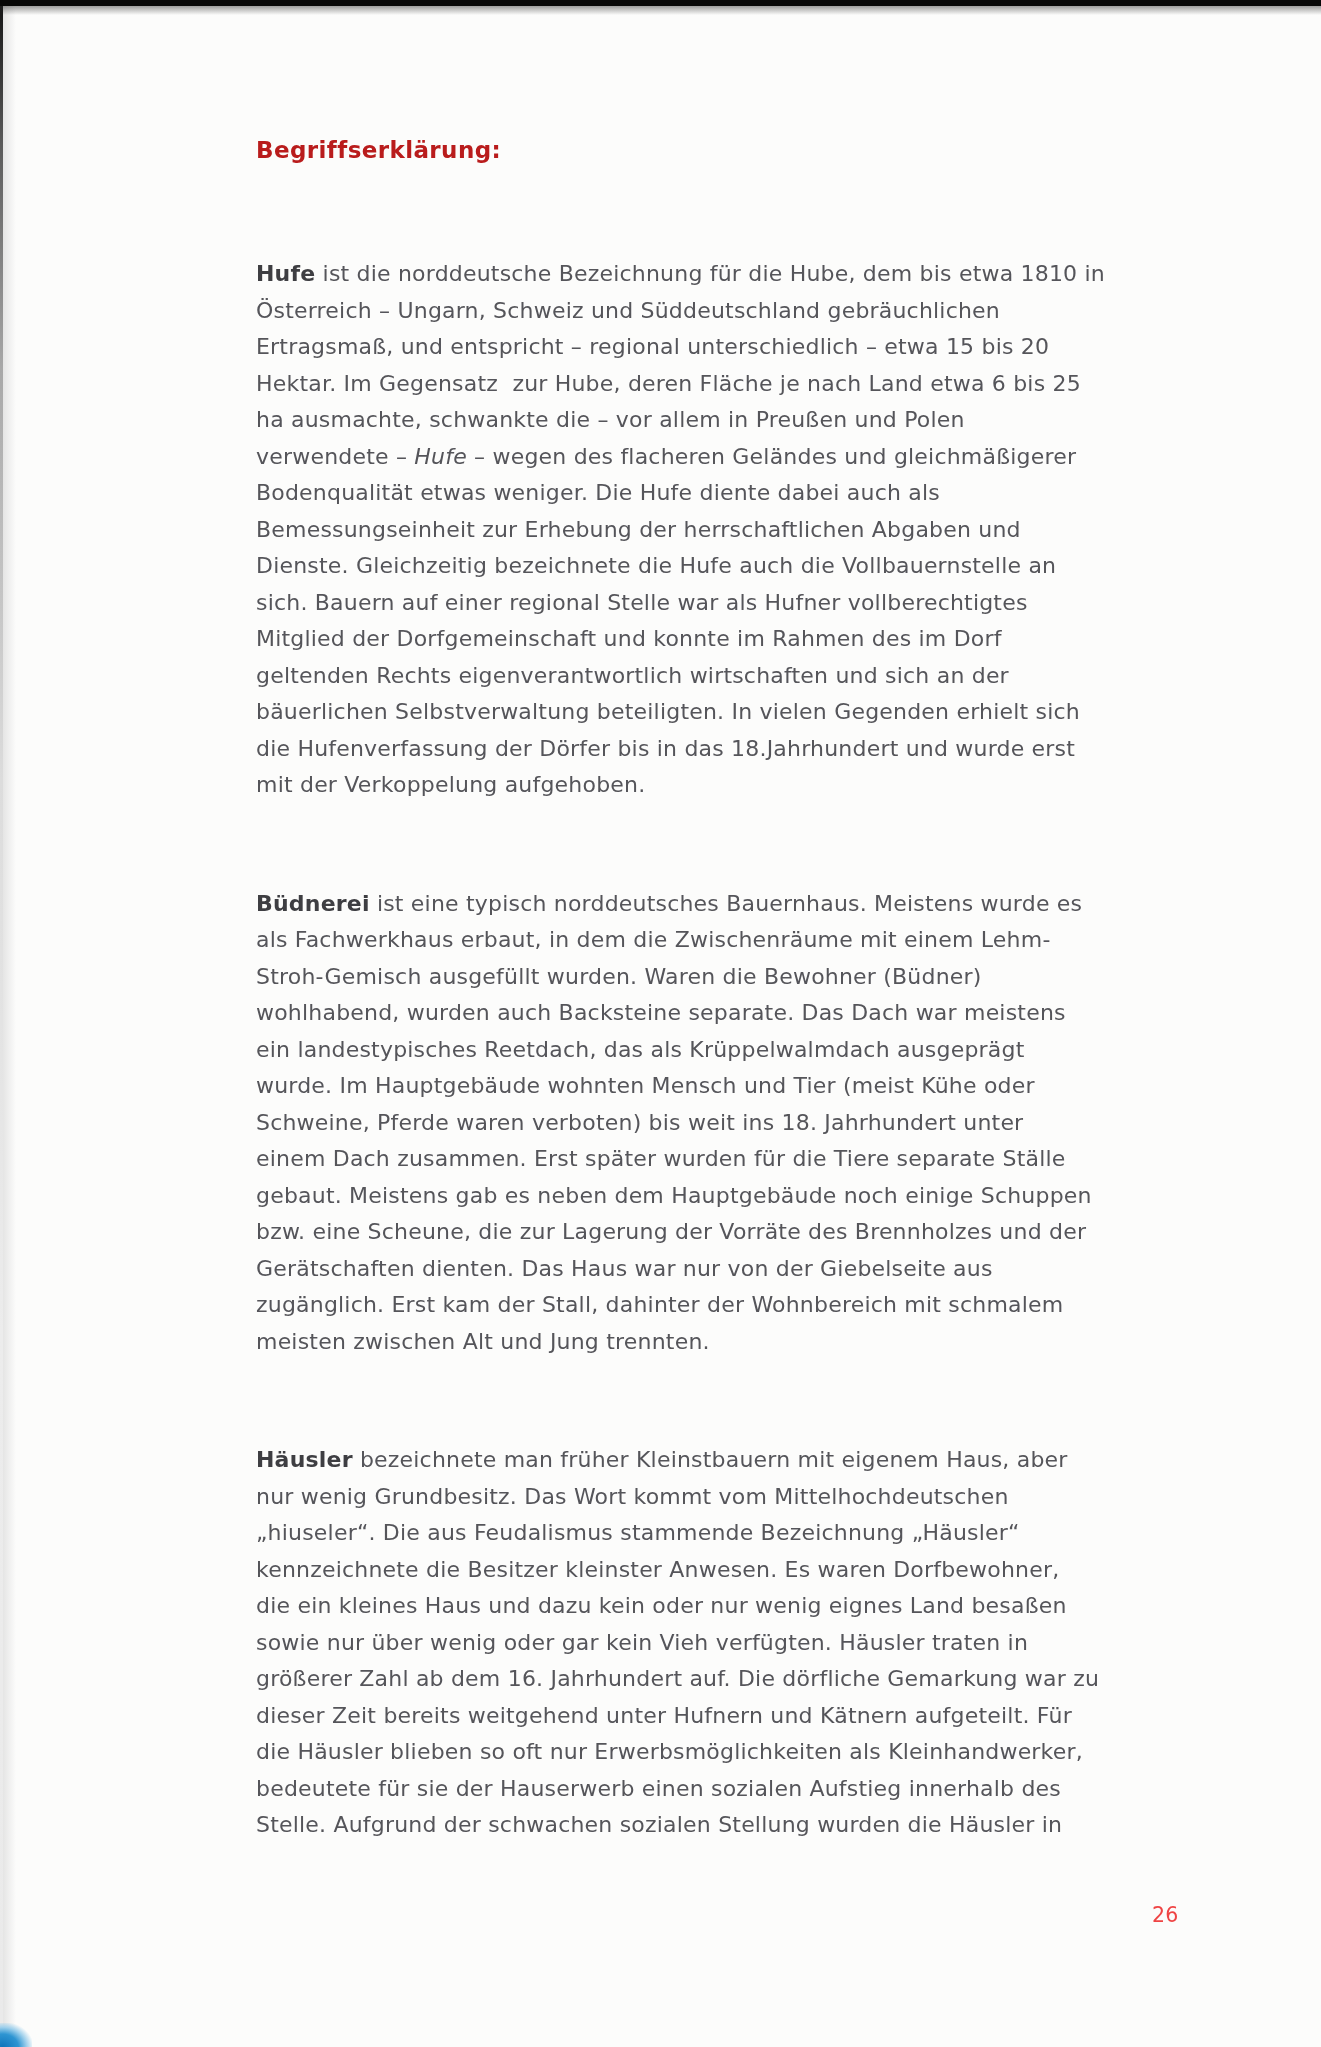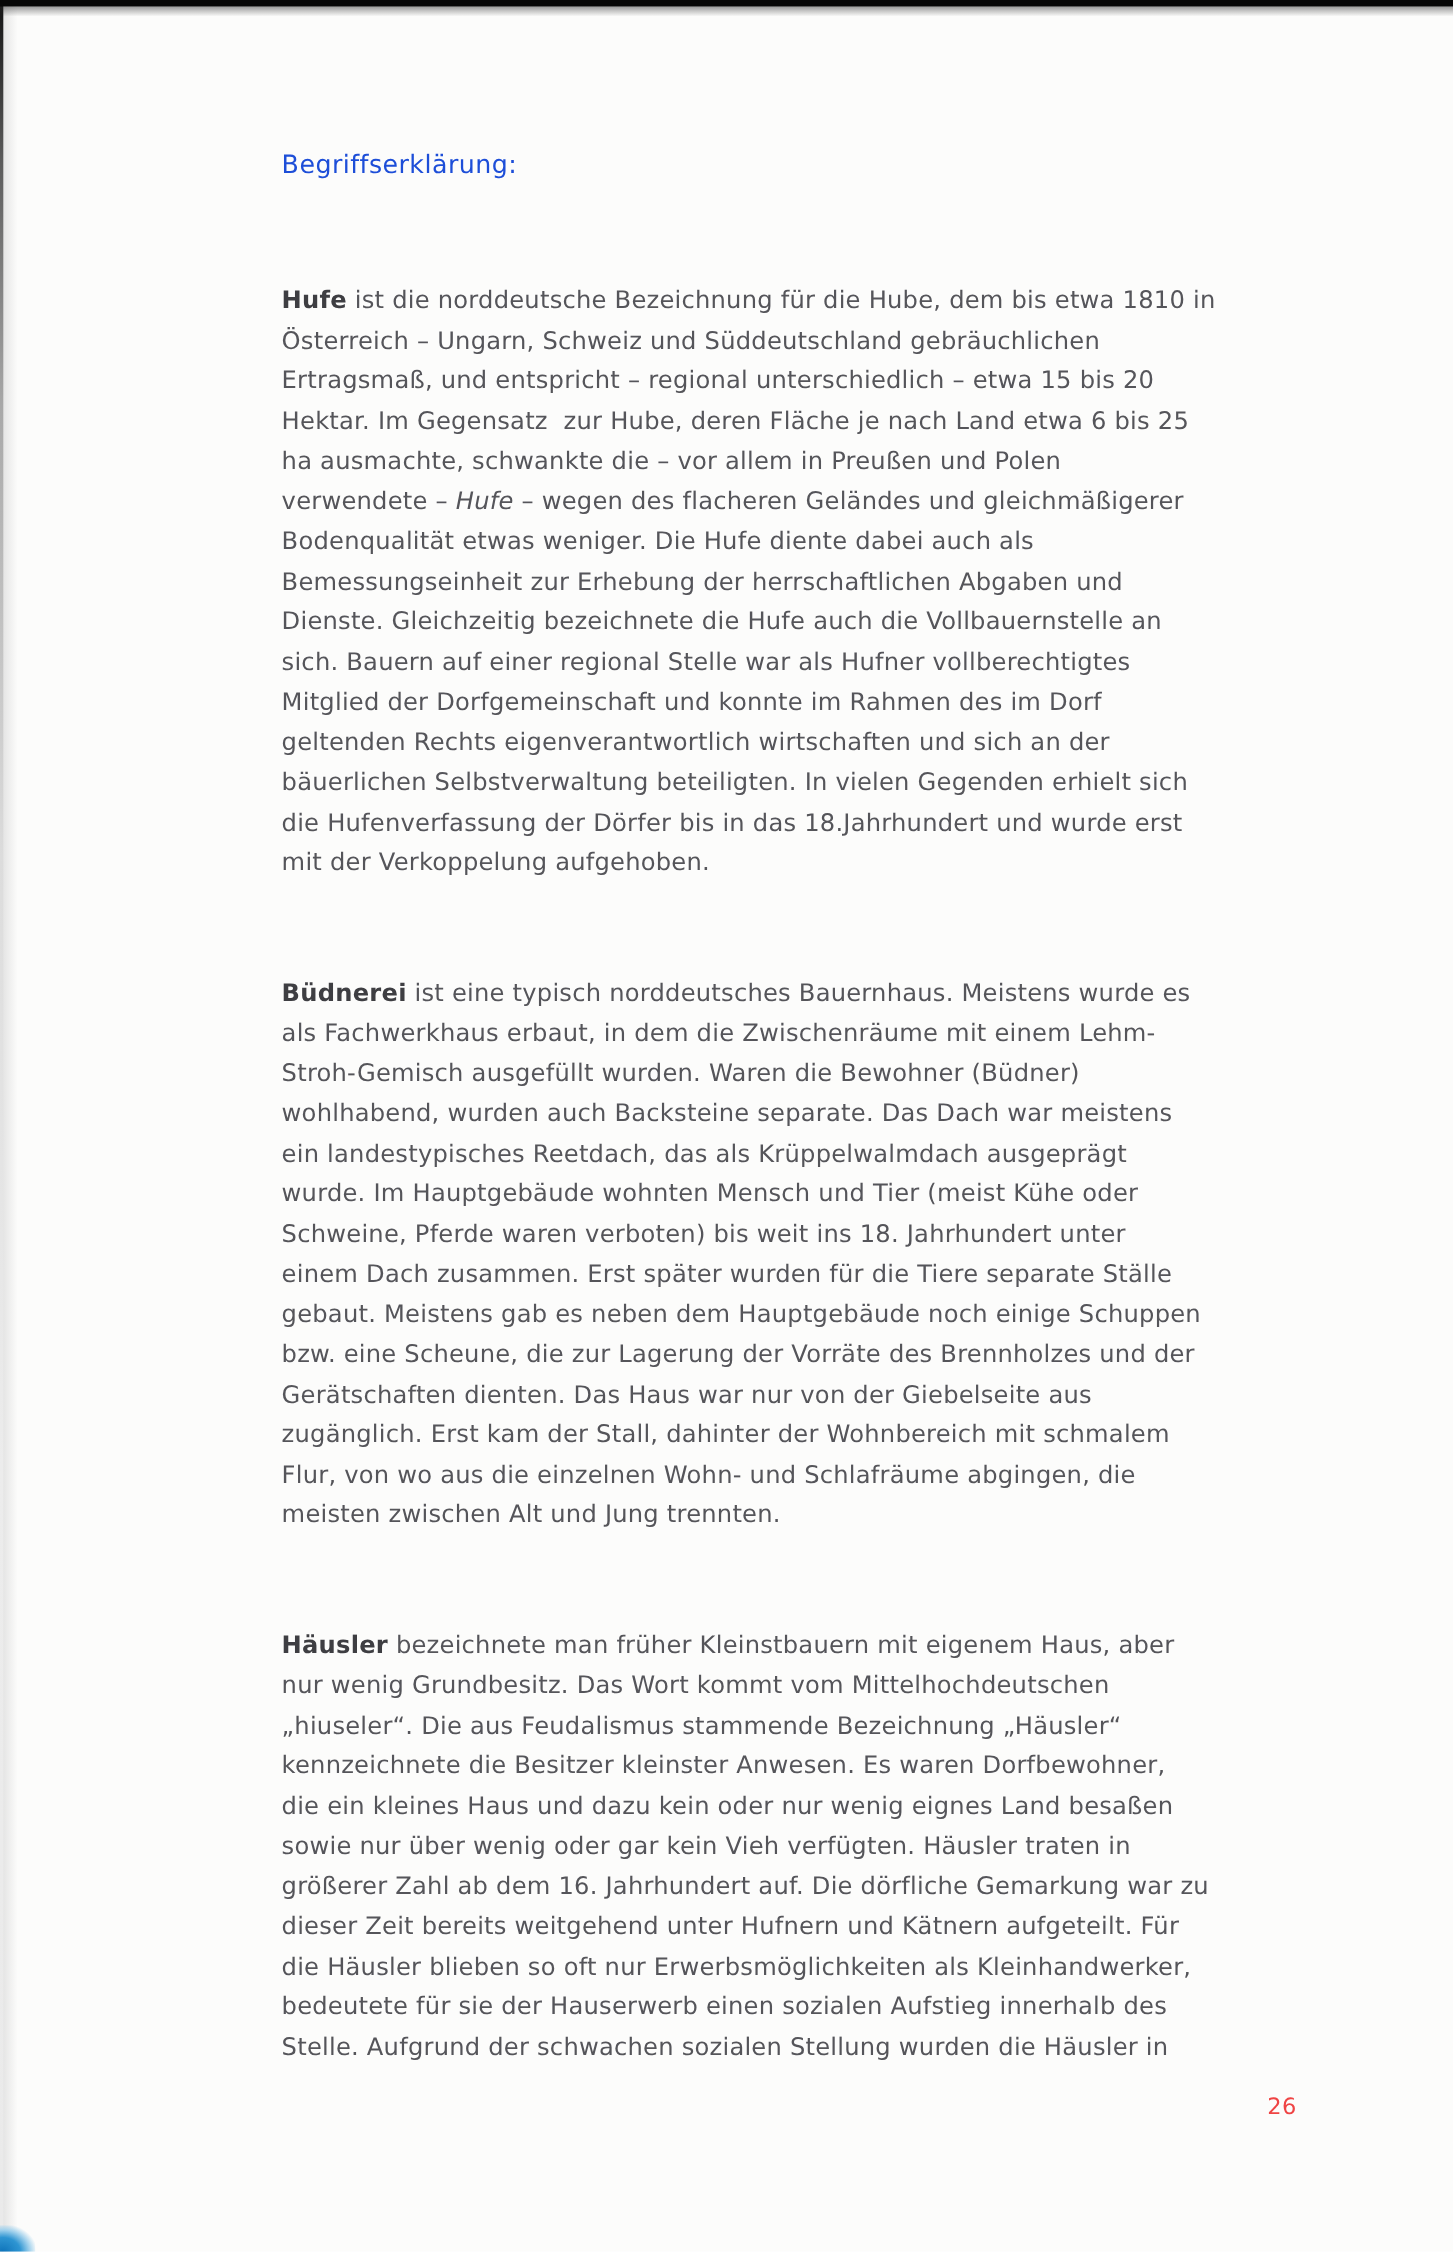--- a/index.html
+++ b/index.html
@@ -28,22 +28,22 @@
     position: absolute; top: 0; left: 0; width: 3px; height: 100%;
     background: linear-gradient(to bottom, #121212 0%, #5a5a5a 7%, #a8a8a8 18%, #dcdcdc 38%, #ececec 65%, #eaeaea 100%);
   }
   .scan-smudge {
     position: absolute; left: -10px; bottom: -8px; width: 42px; height: 32px;
     background: radial-gradient(ellipse at 30% 75%, #0f74ba 0%, #2e95d2 38%, #9fd0ec 58%, rgba(252,252,251,0) 75%);
   }
   
   .heading {
     position: absolute; top: 137px; left: 256px;
-    font-size: 23px; font-weight: normal; letter-spacing: 0.4px;
-    color: #1d4ed8;
+    font-size: 23px; font-weight: bold; letter-spacing: 0.4px;
+    color: #b91c1c;
   }
   .content {
     position: absolute; top: 256px; left: 256px; width: 940px;
     font-size: 22px; letter-spacing: 0.2px; color: #55555a;
   }
   .para + .para { margin-top: 82px; }
   .line { height: 36.5px; line-height: 36.5px; white-space: pre; }
   .seg-normal { font-weight: normal; }
   .seg-bold { font-weight: bold; color: #3e3e42; }
   .seg-italic { font-style: italic; }
@@ -89,21 +89,20 @@
         <div class="line"><span class="seg-normal">Stroh-Gemisch ausgefüllt wurden. Waren die Bewohner (Büdner)</span></div>
         <div class="line"><span class="seg-normal">wohlhabend, wurden auch Backsteine separate. Das Dach war meistens</span></div>
         <div class="line"><span class="seg-normal">ein landestypisches Reetdach, das als Krüppelwalmdach ausgeprägt</span></div>
         <div class="line"><span class="seg-normal">wurde. Im Hauptgebäude wohnten Mensch und Tier (meist Kühe oder</span></div>
         <div class="line"><span class="seg-normal">Schweine, Pferde waren verboten) bis weit ins 18. Jahrhundert unter</span></div>
         <div class="line"><span class="seg-normal">einem Dach zusammen. Erst später wurden für die Tiere separate Ställe</span></div>
         <div class="line"><span class="seg-normal">gebaut. Meistens gab es neben dem Hauptgebäude noch einige Schuppen</span></div>
         <div class="line"><span class="seg-normal">bzw. eine Scheune, die zur Lagerung der Vorräte des Brennholzes und der</span></div>
         <div class="line"><span class="seg-normal">Gerätschaften dienten. Das Haus war nur von der Giebelseite aus</span></div>
         <div class="line"><span class="seg-normal">zugänglich. Erst kam der Stall, dahinter der Wohnbereich mit schmalem</span></div>
-        <div class="line"><span class="seg-normal">Flur, von wo aus die einzelnen Wohn- und Schlafräume abgingen, die</span></div>
         <div class="line"><span class="seg-normal">meisten zwischen Alt und Jung trennten.</span></div>
       </div>
       <div class="para">
         <div class="line"><span class="seg-bold">Häusler</span><span class="seg-normal"> bezeichnete man früher Kleinstbauern mit eigenem Haus, aber</span></div>
         <div class="line"><span class="seg-normal">nur wenig Grundbesitz. Das Wort kommt vom Mittelhochdeutschen</span></div>
         <div class="line"><span class="seg-normal">„hiuseler“. Die aus Feudalismus stammende Bezeichnung „Häusler“</span></div>
         <div class="line"><span class="seg-normal">kennzeichnete die Besitzer kleinster Anwesen. Es waren Dorfbewohner,</span></div>
         <div class="line"><span class="seg-normal">die ein kleines Haus und dazu kein oder nur wenig eignes Land besaßen</span></div>
         <div class="line"><span class="seg-normal">sowie nur über wenig oder gar kein Vieh verfügten. Häusler traten in</span></div>
         <div class="line"><span class="seg-normal">größerer Zahl ab dem 16. Jahrhundert auf. Die dörfliche Gemarkung war zu</span></div>

